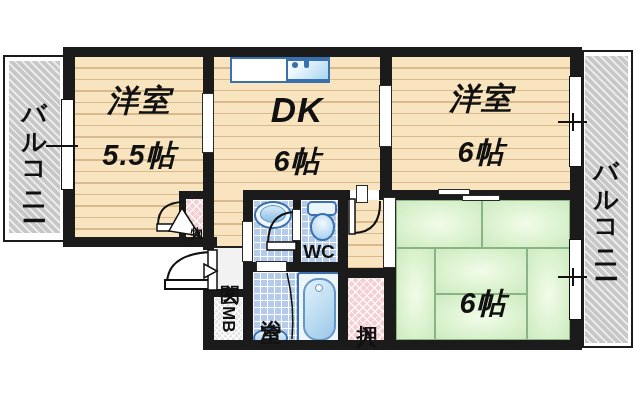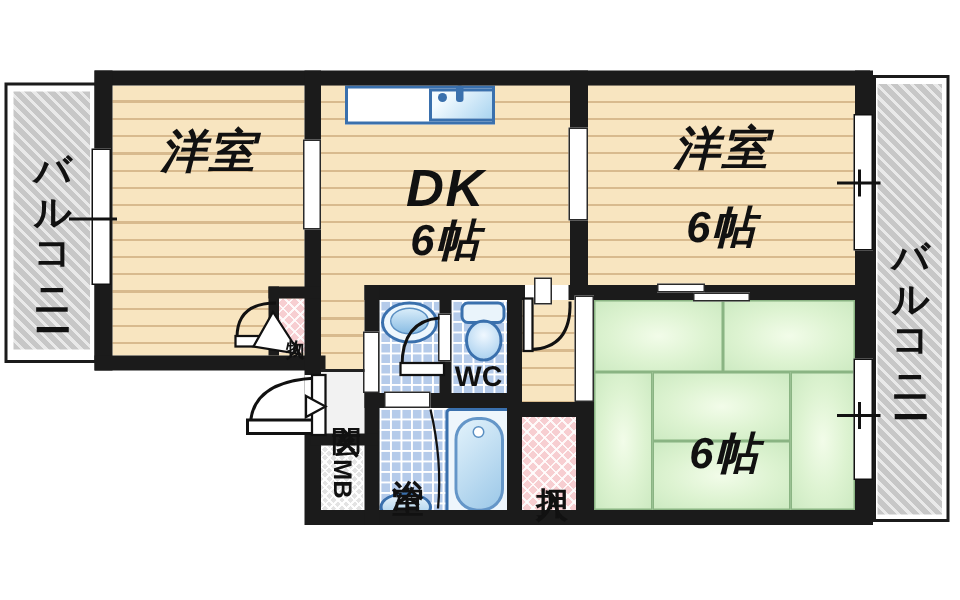--- a/index.html
+++ b/index.html
@@ -149,22 +149,23 @@
     <g stroke="#111" stroke-width="2">
       <line x1="46" y1="146" x2="78" y2="146"></line>
       <line x1="558" y1="122" x2="587" y2="122"></line>
       <line x1="573" y1="113" x2="573" y2="131"></line>
       <line x1="558" y1="277" x2="587" y2="277"></line>
       <line x1="573" y1="268" x2="573" y2="286"></line>
     </g>
   </svg>
 
   <div class="lbl room-name" style="left:74px;top:82px;width:130px;height:38px;font-size:31px;">洋室</div>
+  <div class="lbl room-name" style="left:70px;top:137px;width:138px;height:36px;font-size:29px;">5.5帖</div>
 
-  <div class="lbl room-name" style="left:237px;top:106px;width:120px;height:40px;font-size:35px;">DK</div>
+  <div class="lbl room-name" style="left:237px;top:90px;width:120px;height:40px;font-size:35px;">DK</div>
   <div class="lbl room-name" style="left:237px;top:143px;width:120px;height:36px;font-size:29px;">6帖</div>
 
   <div class="lbl room-name" style="left:411px;top:80px;width:140px;height:38px;font-size:31px;">洋室</div>
   <div class="lbl room-name" style="left:411px;top:134px;width:140px;height:36px;font-size:29px;">6帖</div>
 
   <div class="lbl room-name" style="left:413px;top:285px;width:140px;height:36px;font-size:29px;">6帖</div>
 
   <div class="lbl vtext" style="left:217px;top:247px;width:26px;height:46px;font-size:19px;letter-spacing:1px;">玄関</div>
   <div class="lbl vtext" style="left:255px;top:273px;width:32px;height:64px;font-size:21px;letter-spacing:2px;">浴室</div>
   <div class="lbl" style="left:300px;top:241px;width:38px;height:22px;font-size:19px;font-weight:bold;">WC</div>

